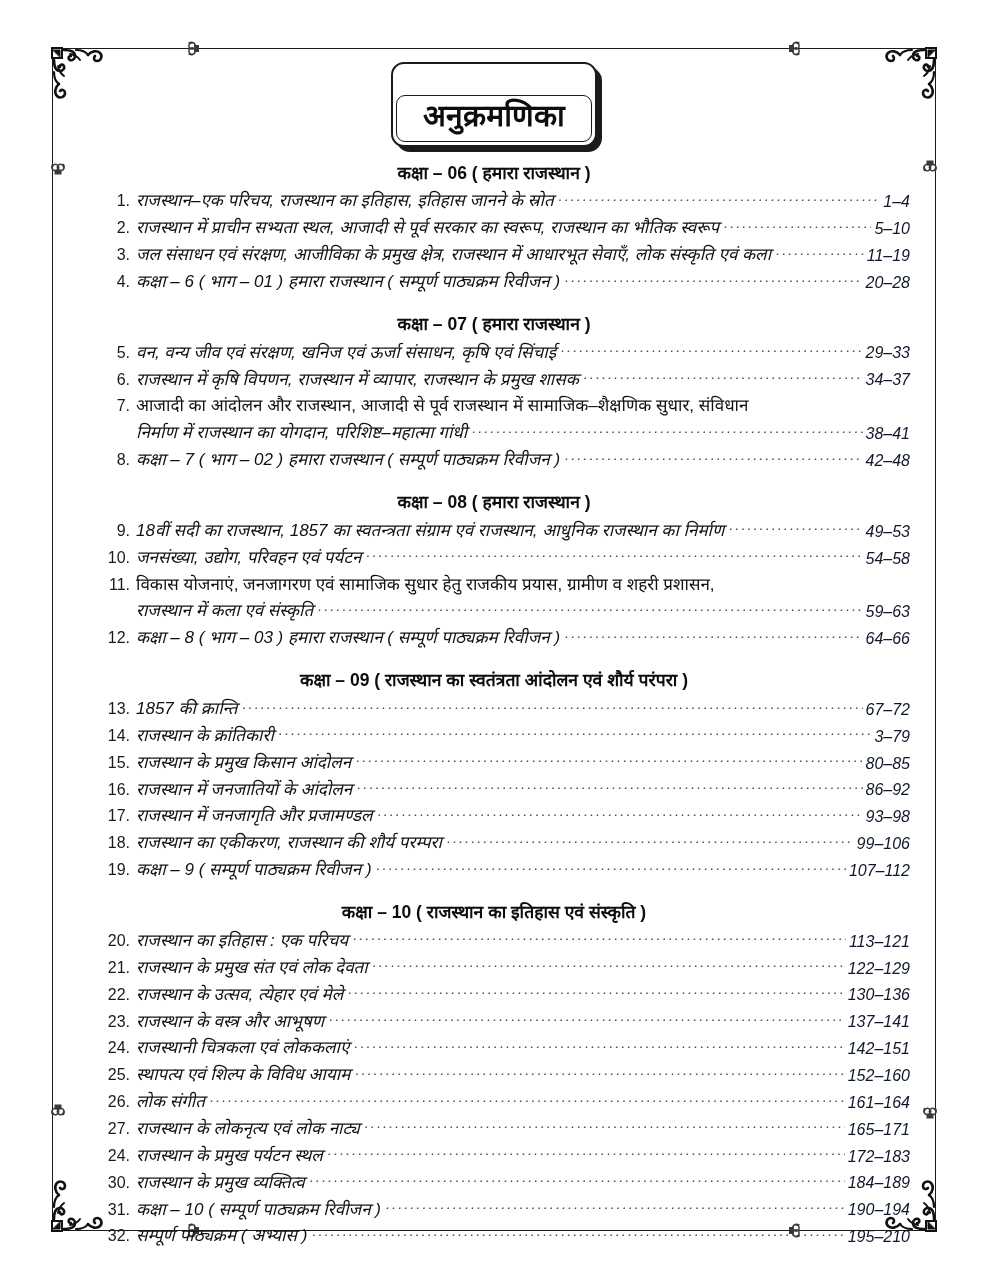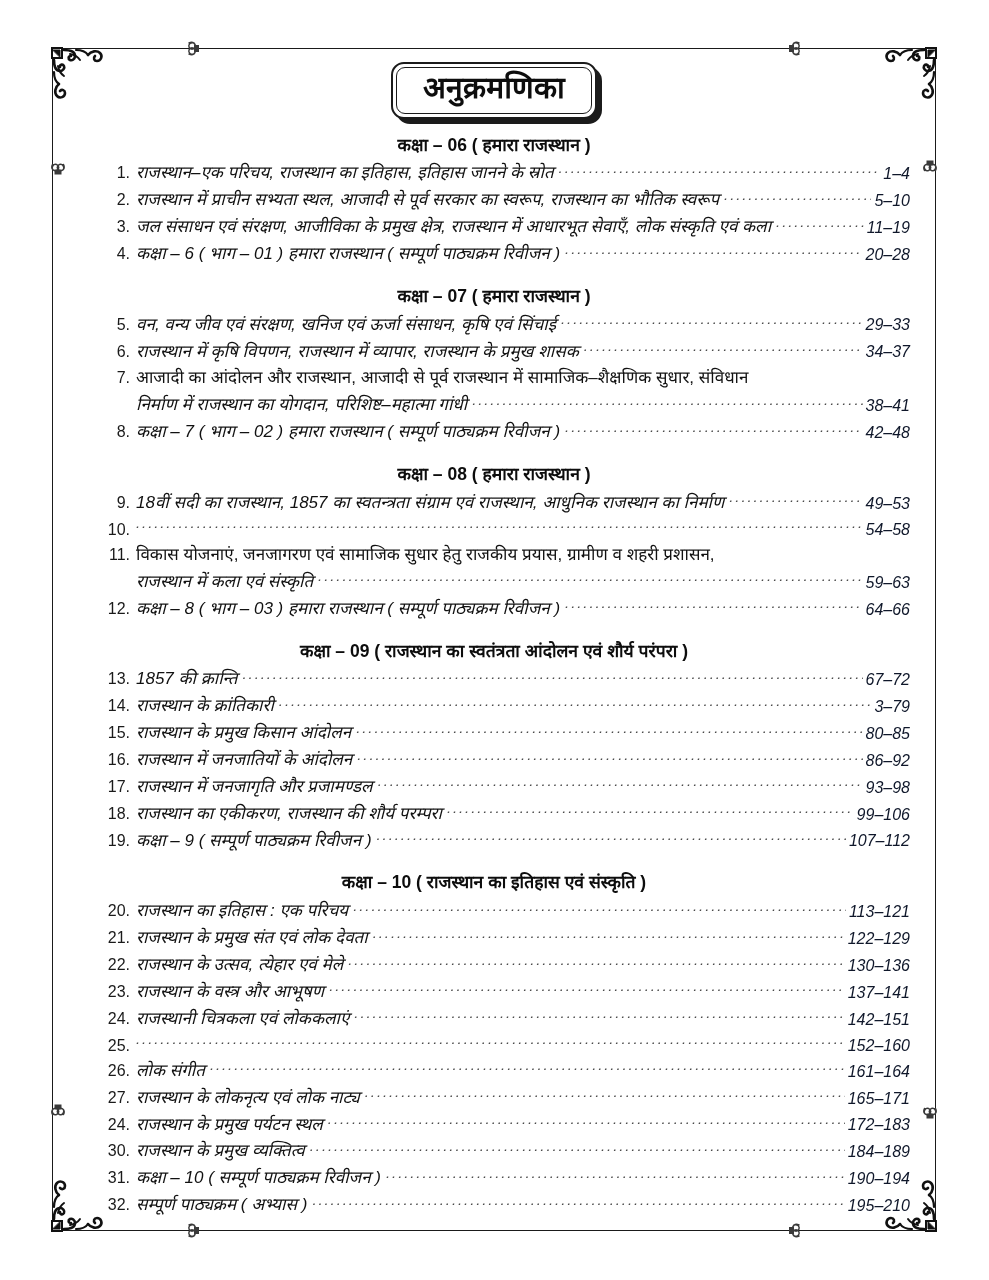--- a/index.html
+++ b/index.html
@@ -106,20 +106,21 @@
     border: 2.2px solid #1b1b1b;
     border-radius: 13px;
     background: #ffffff;
     padding: 3px;
   }
   .title-inner {
     border: 1.4px solid #1b1b1b;
     border-radius: 9px;
     padding: 3px 26px 7px 26px;
     background: #ffffff;
+    margin-top: 28px;
   }
   .title-text {
     font-family: "Liberation Sans", "DejaVu Sans", sans-serif;
     font-weight: bold;
     font-size: 30px;
     line-height: 1.15;
     letter-spacing: 0.2px;
     color: #0d0d0d;
     white-space: nowrap;
   }
@@ -448,20 +449,21 @@
                 <span class="toc-label">18वीं सदी का राजस्थान, 1857 का स्वतन्त्रता संग्राम एवं राजस्थान, आधुनिक राजस्थान का निर्माण</span>
                 <span class="toc-leader"></span>
                 <span class="toc-page">49–53</span>
               </span>
             </span>
           </li>
           <li class="toc-item">
             <span class="toc-num">10.</span>
             <span class="toc-body">
               <span class="toc-line">
+                <span class="toc-label">जनसंख्या, उद्योग, परिवहन एवं पर्यटन</span>
                 <span class="toc-leader"></span>
                 <span class="toc-page">54–58</span>
               </span>
             </span>
           </li>
           <li class="toc-item">
             <span class="toc-num">11.</span>
             <span class="toc-body">
               <span class="toc-cont">
                 <span class="toc-plain">विकास योजनाएं, जनजागरण एवं सामाजिक सुधार हेतु राजकीय प्रयास, ग्रामीण व शहरी प्रशासन,</span>
@@ -606,20 +608,21 @@
                 <span class="toc-label">राजस्थानी चित्रकला एवं लोककलाएं</span>
                 <span class="toc-leader"></span>
                 <span class="toc-page">142–151</span>
               </span>
             </span>
           </li>
           <li class="toc-item">
             <span class="toc-num">25.</span>
             <span class="toc-body">
               <span class="toc-line">
+                <span class="toc-label">स्थापत्य एवं शिल्प के विविध आयाम</span>
                 <span class="toc-leader"></span>
                 <span class="toc-page">152–160</span>
               </span>
             </span>
           </li>
           <li class="toc-item">
             <span class="toc-num">26.</span>
             <span class="toc-body">
               <span class="toc-line">
                 <span class="toc-label">लोक संगीत</span>

